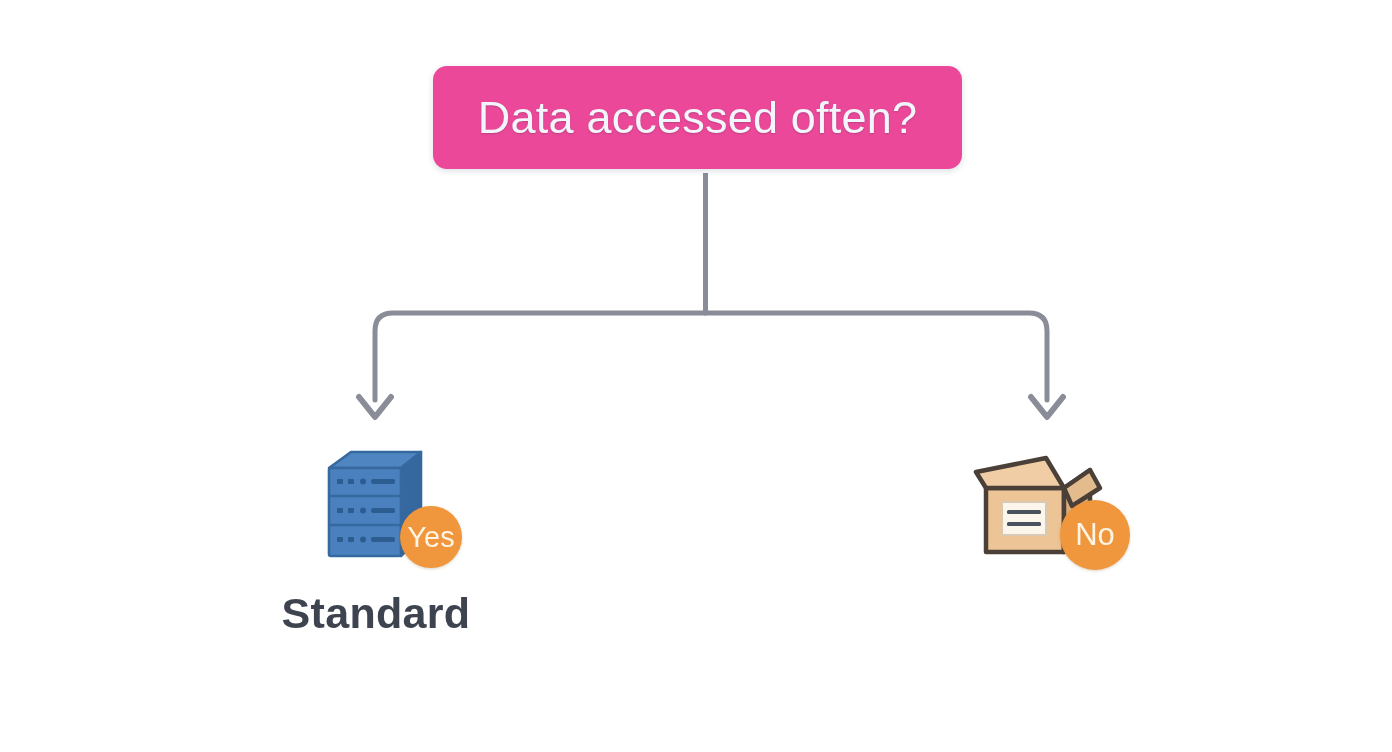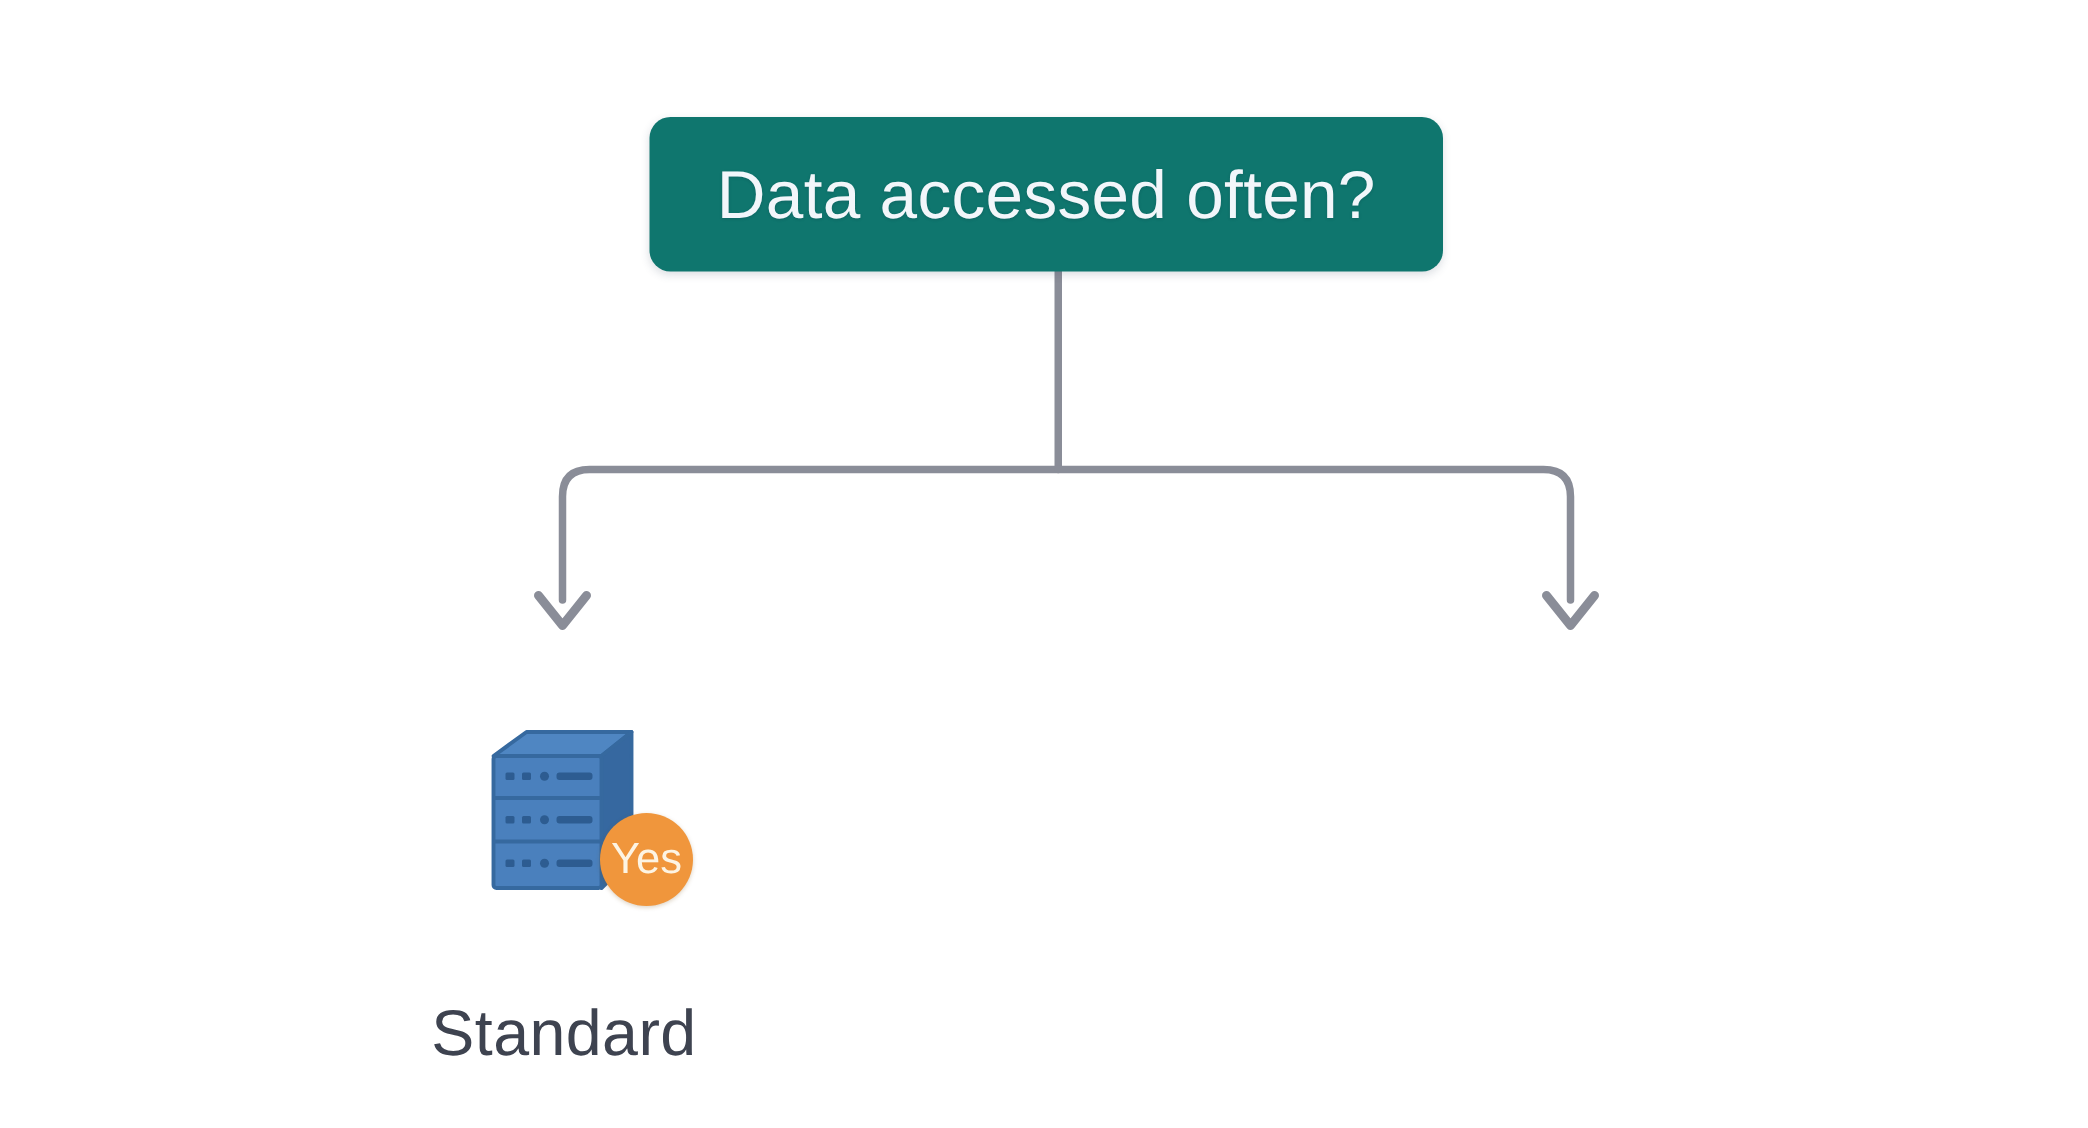--- a/index.html
+++ b/index.html
@@ -16,24 +16,24 @@
     width: 1392px;
     height: 752px;
     background: #ffffff;
     overflow: hidden;
   }
 
   
   .decision-box {
     position: absolute;
     left: 433px;
-    top: 78px;
+    top: 66px;
     width: 529px;
     height: 103px;
-    background: #0f766e;
+    background: #ec4899;
     border-radius: 14px;
     box-shadow: 0 2px 6px rgba(60,80,100,0.18);
     display: flex;
     align-items: center;
     justify-content: center;
   }
   .decision-label {
     color: #f2f6fa;
     font-size: 45px;
     font-weight: 400;
@@ -53,35 +53,35 @@
   }
 
   
   .leaf {
     position: absolute;
     width: 300px;
     display: flex;
     flex-direction: column;
     align-items: center;
   }
-  .leaf-standard { left: 226px; top: 476px; gap: 40px; }
+  .leaf-standard { left: 226px; top: 440px; }
   .leaf-infrequent { left: 886px; top: 440px; }
 
   .icon-wrap {
     position: relative;
     width: 200px;
     height: 130px;
     display: flex;
     align-items: center;
     justify-content: center;
   }
   .leaf-label {
     margin-top: 22px;
     font-size: 43px;
-    font-weight: normal;
+    font-weight: bold;
     color: #3e4350;
     letter-spacing: 0.3px;
     line-height: 1;
     white-space: nowrap;
   }
 
   .badge {
     position: absolute;
     border-radius: 50%;
     background: #f0963c;
@@ -155,15 +155,36 @@
       </svg>
 
       <div class="badge badge-yes">
         <span>Yes</span>
       </div>
     </div>
     <div class="leaf-label">Standard</div>
   </div>
 
   <div class="leaf leaf-infrequent">
+    <div class="icon-wrap">
+
+      <svg width="136" height="122" viewBox="0 0 136 122" xmlns="http://www.w3.org/2000/svg">
+
+        <path d="M 18 44 L 96 44 L 96 108 L 18 108 Z" fill="#edc496" stroke="#4a4038" stroke-width="4.5" stroke-linejoin="round"></path>
+
+        <path d="M 96 44 L 122 26 L 122 88 L 96 108 Z" fill="#dcae7c" stroke="#4a4038" stroke-width="4.5" stroke-linejoin="round"></path>
+
+        <path d="M 18 44 L 8 28 L 78 14 L 96 44 Z" fill="#f0cda4" stroke="#4a4038" stroke-width="4.5" stroke-linejoin="round"></path>
+
+        <path d="M 96 44 L 122 26 L 132 44 L 104 62 Z" fill="#e3bb8c" stroke="#4a4038" stroke-width="4.5" stroke-linejoin="round"></path>
+
+        <rect x="34" y="58" width="44" height="33" fill="#fbf5ec" stroke="#d8c9b4" stroke-width="2"></rect>
+        <rect x="39" y="66" width="34" height="4" rx="1.5" fill="#4a5260"></rect>
+        <rect x="39" y="78" width="34" height="4" rx="1.5" fill="#4a5260"></rect>
+      </svg>
+
+      <div class="badge badge-no">
+        <span>No</span>
+      </div>
+    </div>
   </div>
 
 </div>
 
 </body></html>

